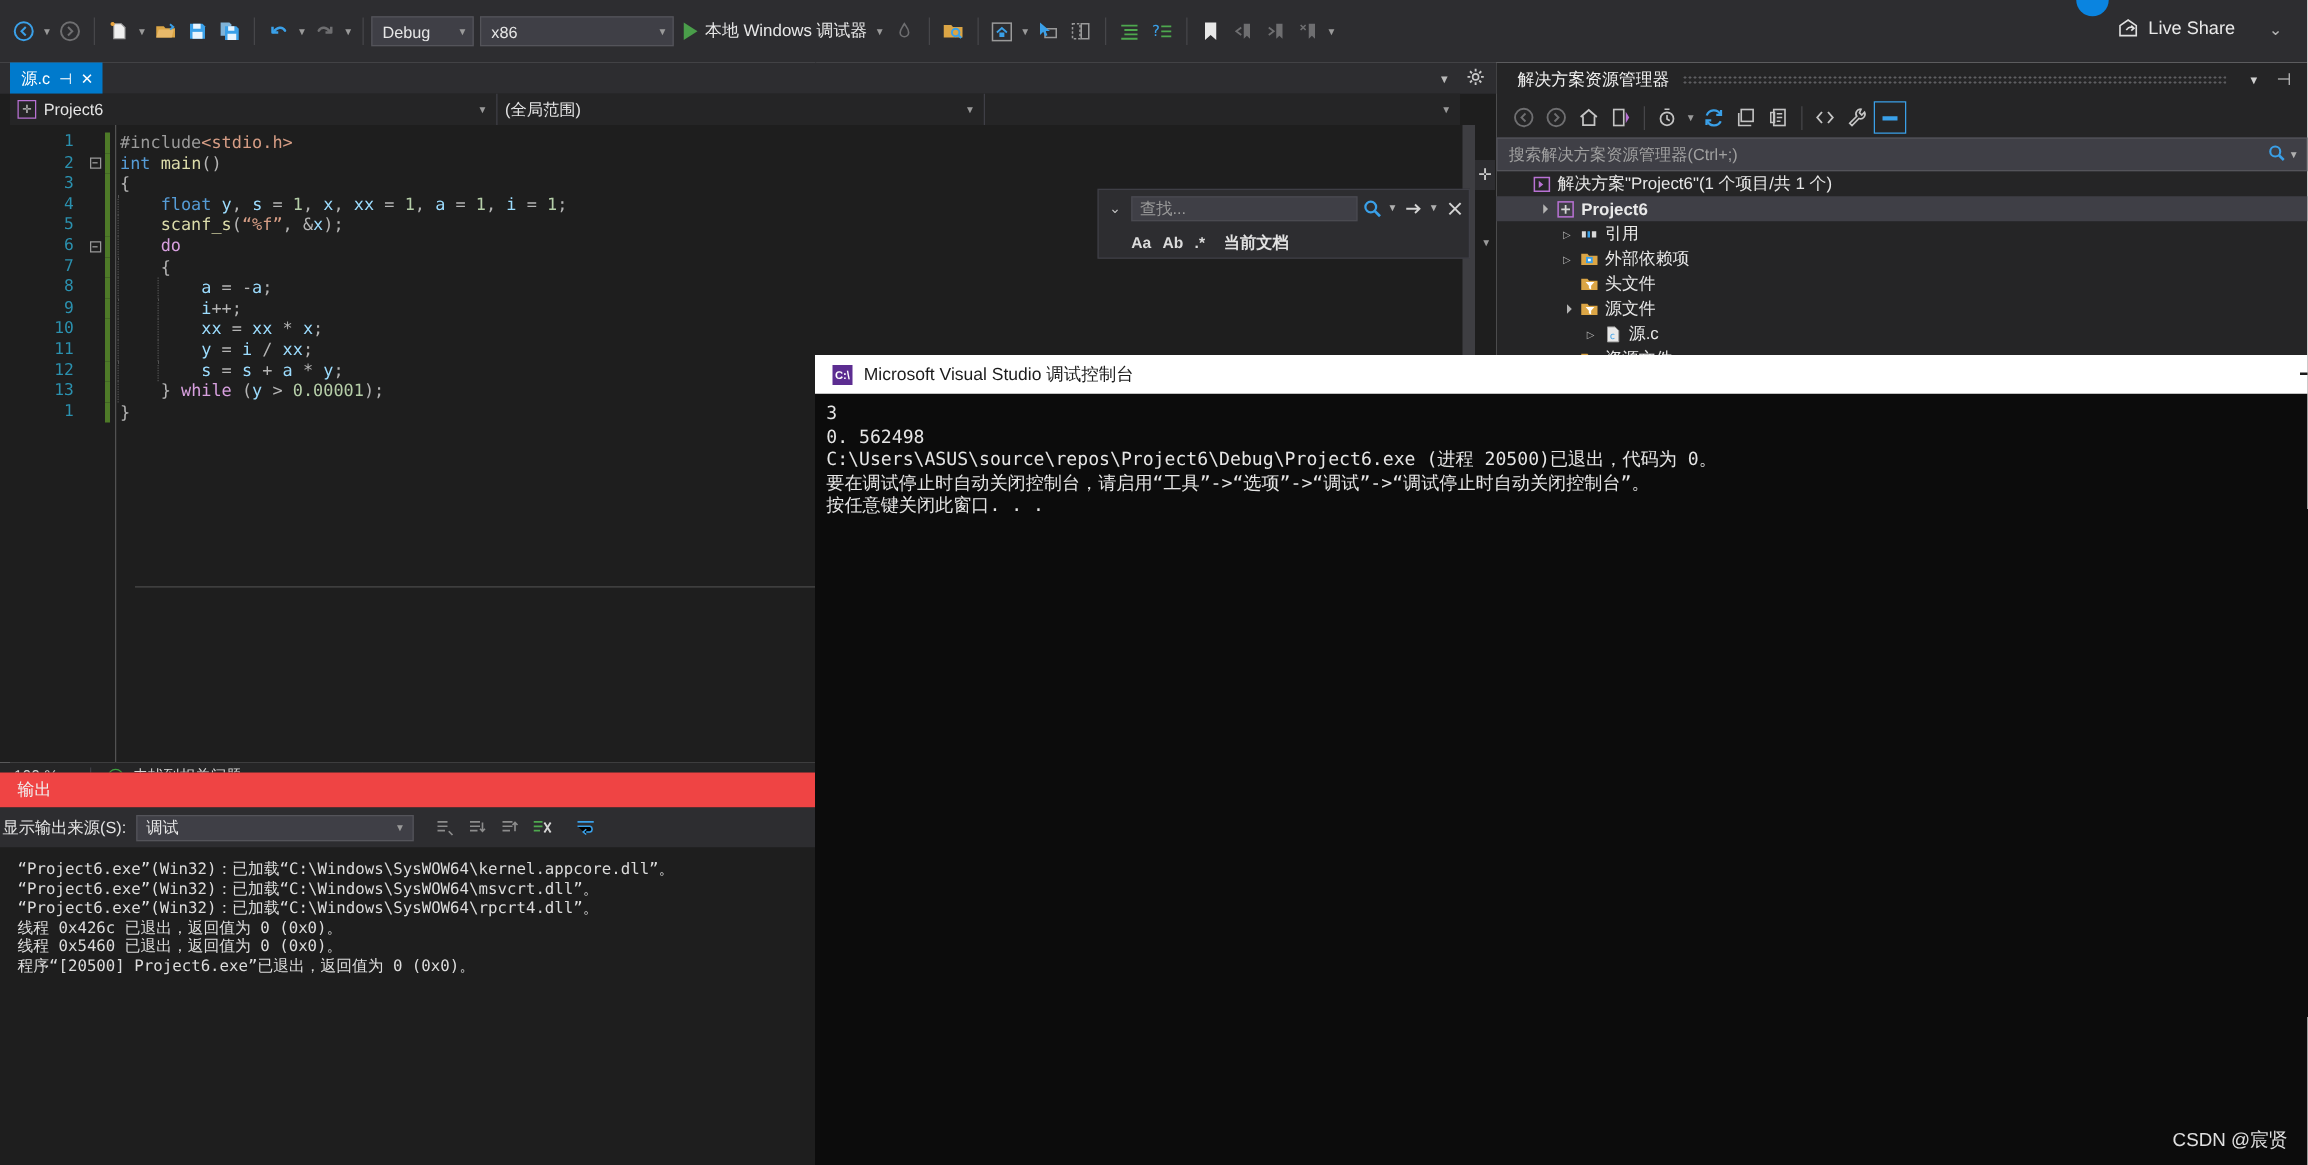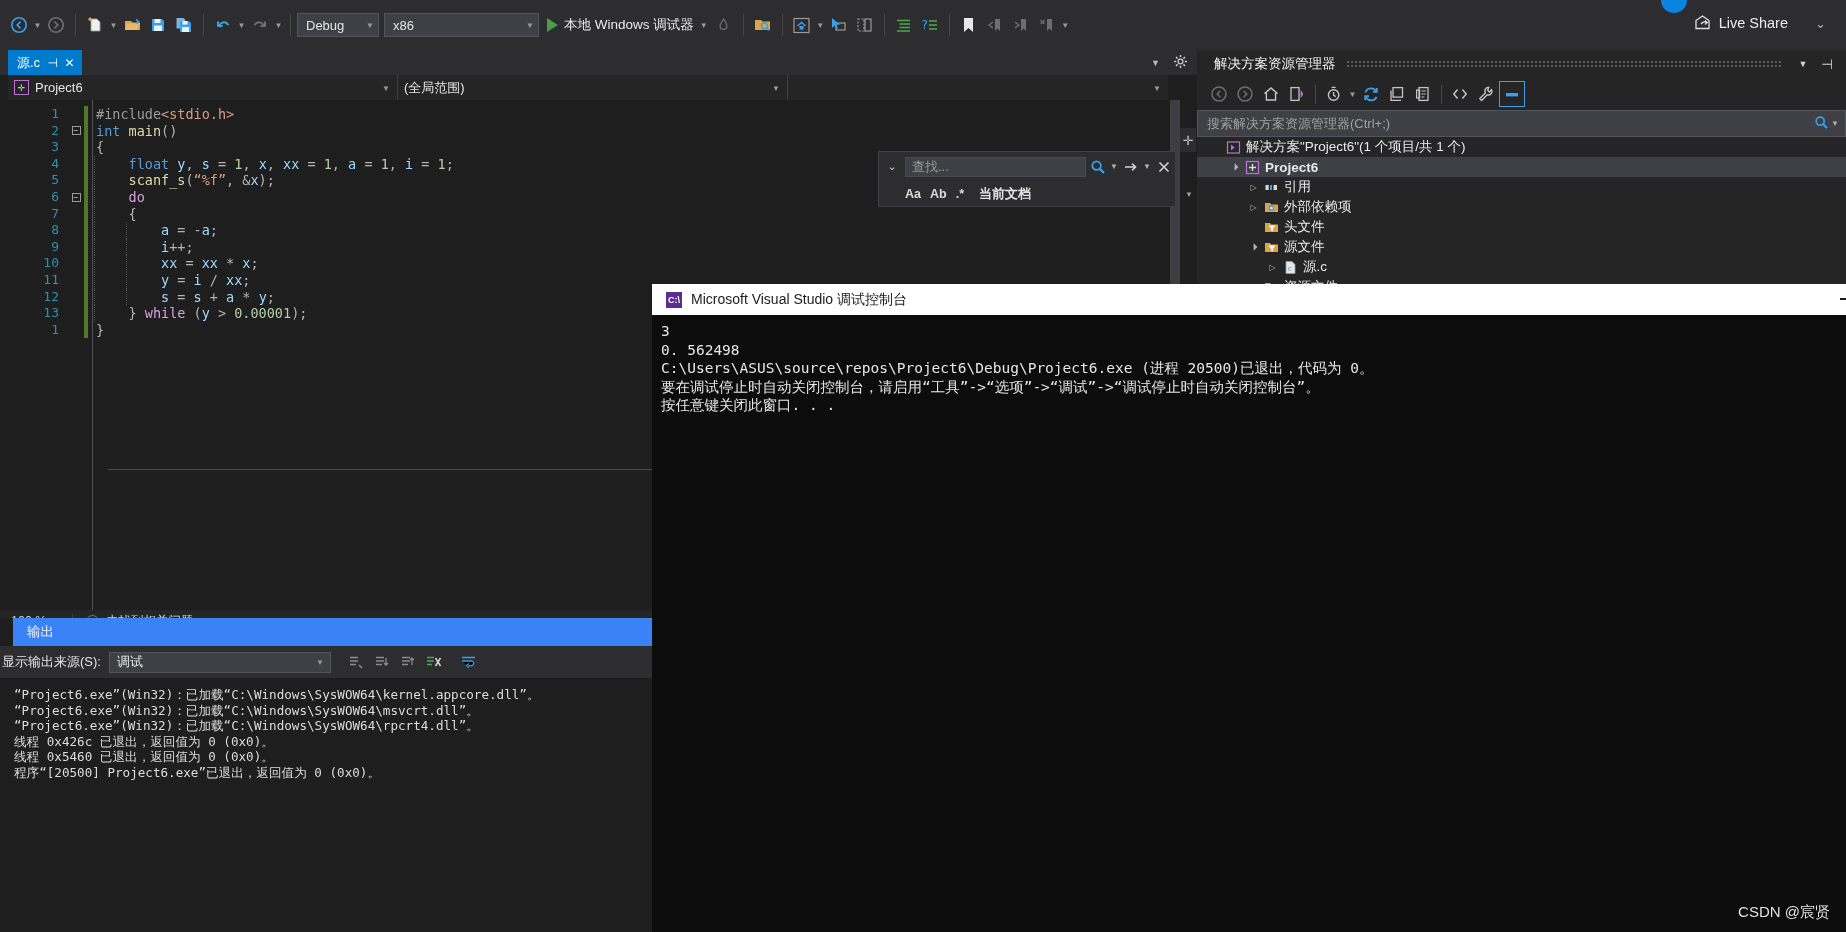--- a/index.html
+++ b/index.html
@@ -116,22 +116,22 @@
   .zoom-box .cv{position:absolute;right:8px;color:#9a9a9a;font-size:8px;}
   .stat-sep{width:1px;height:15px;background:#3f3f46;}
   .stat-ok{display:flex;align-items:center;gap:7px;padding-left:13px;}
   .ok-circle{width:13px;height:13px;border-radius:50%;border:1.5px solid #3f9e3f;
              box-sizing:border-box;display:flex;align-items:center;justify-content:center;
              color:#3f9e3f;font-size:9px;line-height:1;}
   .stat-arrow{position:absolute;left:283px;color:#8a8a8a;font-size:9px;}
 
   
   .output{position:absolute;left:0;top:618px;width:652px;height:314px;background:#1e1e1e;}
-  .out-title{position:absolute;left:0;top:0;width:652px;height:28px;background:#3b82f6;
-             display:flex;align-items:center;padding-left:14px;color:#f0f0f0;font-size:13.5px;margin-left:13px;}
+  .out-title{position:absolute;left:0;top:0;width:652px;height:28px;background:#ef4444;
+             display:flex;align-items:center;padding-left:14px;color:#f0f0f0;font-size:13.5px;}
   .out-toolbar{position:absolute;left:0;top:28px;width:652px;height:32px;background:#2d2d30;
                display:flex;align-items:center;}
   .out-lbl{padding-left:2px;color:#e4e4e4;font-size:13px;white-space:nowrap;}
   .out-combo{width:222px;height:21px;margin-left:8px;background:#3f3f46;border:1px solid #54545a;
              box-sizing:border-box;display:flex;align-items:center;padding:0 4px 0 7px;
              color:#e6e6e6;font-size:13px;position:relative;}
   .out-combo .cv{position:absolute;right:6px;color:#9a9a9a;font-size:8px;}
   .out-ico{width:26px;height:26px;display:flex;align-items:center;justify-content:center;
            color:#8c8c8c;}
   .out-ico.on{color:#d4d4d4;}

